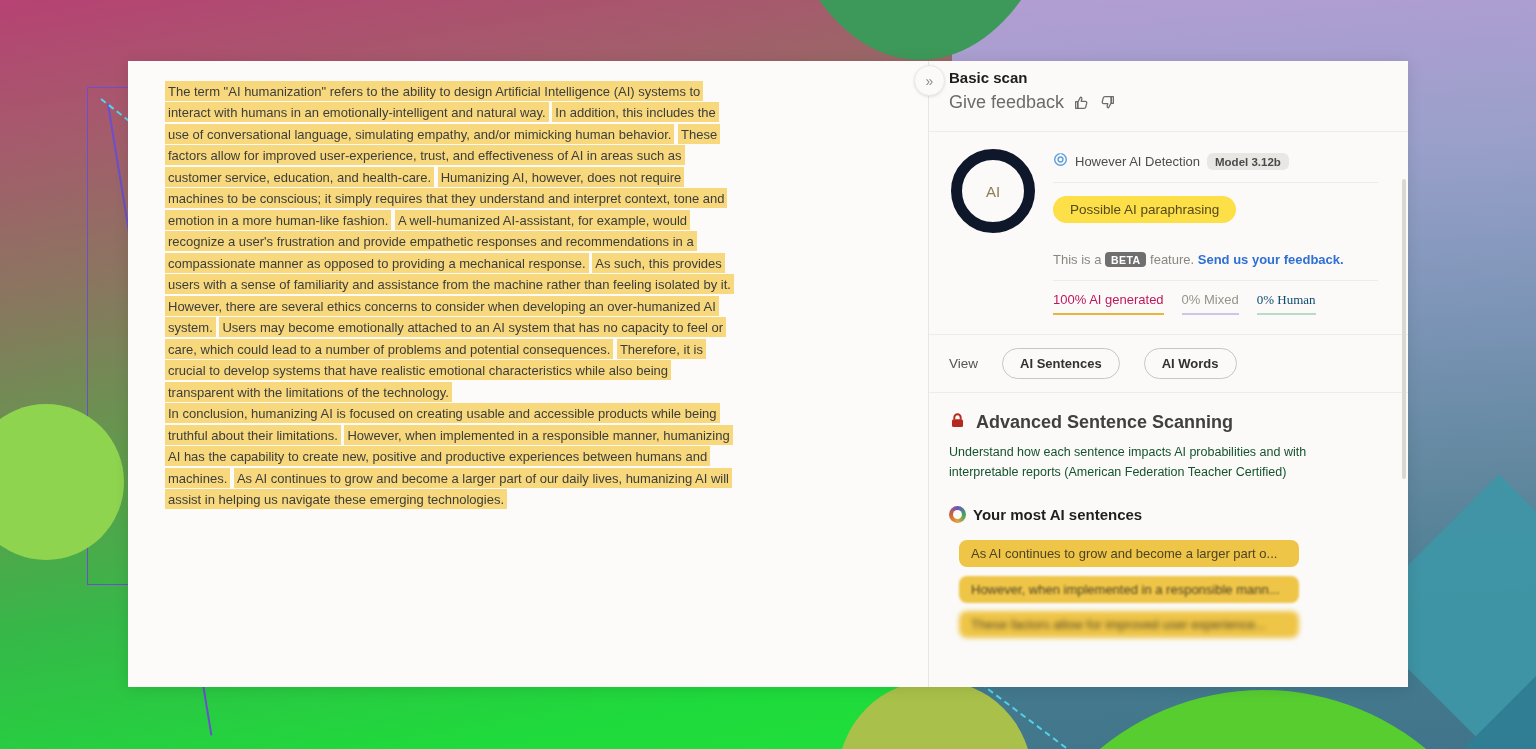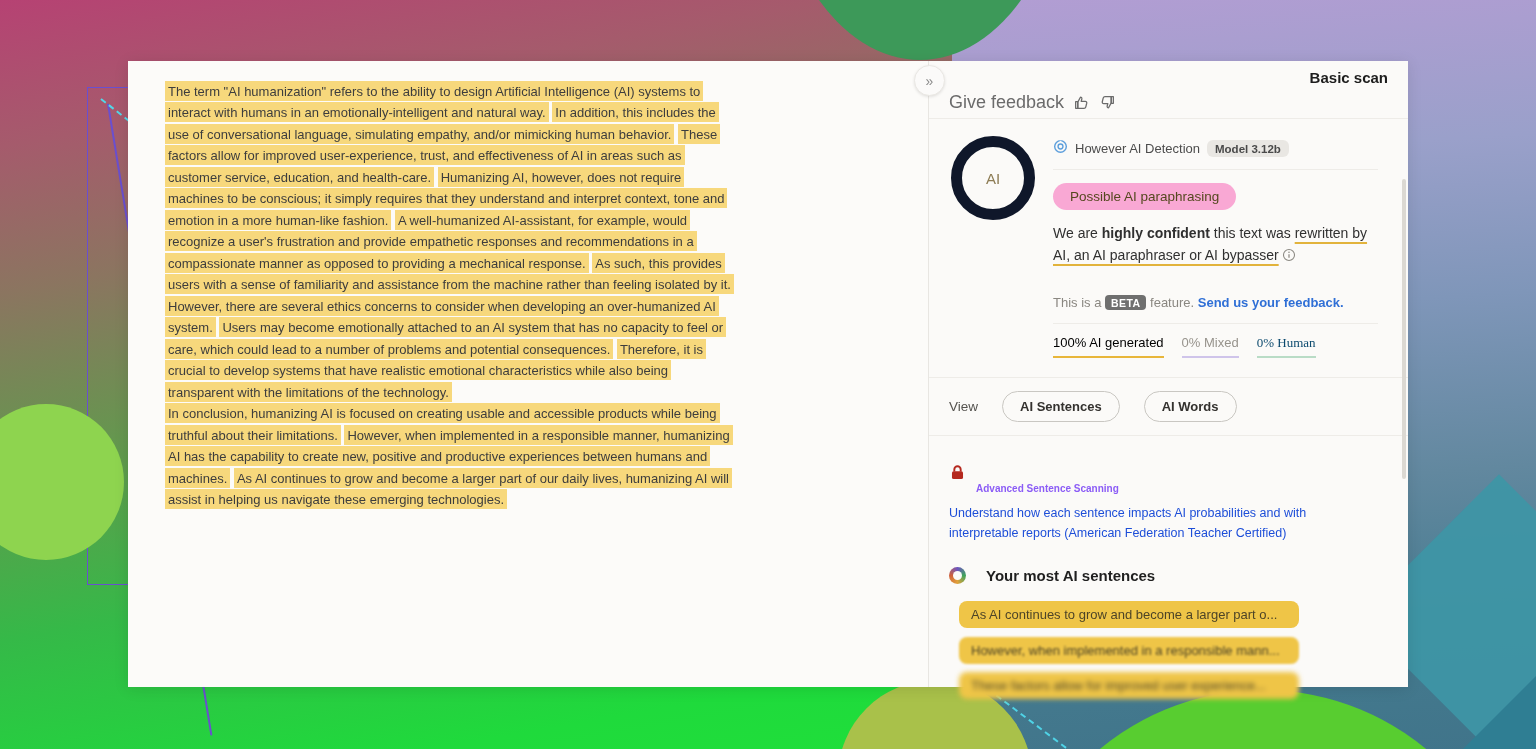--- a/index.html
+++ b/index.html
@@ -29,58 +29,58 @@
   
   .editor{width:800px;height:100%;background:#fcfbf9;box-sizing:border-box;padding:19px 0 0 37px;overflow:hidden;}
   .editor p{margin:0;width:570px;font-size:13px;line-height:21.5px;color:#3d3d3d;}
   .hl{background:#f7d87c;padding:2.5px 3px;box-decoration-break:clone;-webkit-box-decoration-break:clone;}
 
   
   .results{position:relative;flex:1;height:100%;border-left:1px solid #e8e6e2;box-sizing:border-box;background:#fbfaf8;}
   .scroll-thumb{position:absolute;right:2px;top:118px;width:4px;height:300px;border-radius:2px;background:#dbd8d2;}
   .collapse-btn{position:absolute;left:-15px;top:4px;width:29px;height:29px;border-radius:50%;background:#fbfaf9;border:1px solid #eae8e4;box-shadow:0 1px 3px rgba(0,0,0,.10);display:flex;align-items:center;justify-content:center;color:#8a8a8a;font-size:14px;cursor:pointer;z-index:3;}
 
-  .results-header{padding:6px 20px 5px;border-bottom:1px solid #eeece8;text-align:right;}
+  .results-header{padding:6px 20px 18px;border-bottom:1px solid #eeece8;}
   .rh-title{font-size:15px;font-weight:700;color:#1d1d1d;padding-top:2px;}
   .rh-feedback{display:flex;align-items:center;gap:9px;margin-top:6px;font-size:18px;color:#6b6b6b;}
   .thumb{display:inline-flex;cursor:pointer;}
 
   .detection{padding:17px 30px 0 22px;border-bottom:1px solid #eeece8;}
   .det-row{display:flex;gap:18px;}
   .ring{width:62px;height:62px;border:11px solid #0f172a;border-radius:50%;display:flex;align-items:center;justify-content:center;flex:none;}
   .ring-label{font-size:15px;color:#8d7c54;}
   .det-col{flex:1;min-width:0;}
   .brand-row{display:flex;align-items:center;gap:7px;padding:3px 0 11px;border-bottom:1px solid #eeece8;}
   .brand-name{font-size:13px;color:#4c4c4c;}
   .model-badge{font-size:11.5px;font-weight:700;color:#4a4a4a;background:#e9e7e3;border-radius:6px;padding:2.5px 8px;}
-  .class-pill{display:inline-block;margin-top:13px;background:#f9a8d4;color:#55481f;font-size:13.5px;padding:6px 17px;border-radius:17px;}
+  .class-pill{display:inline-block;margin-top:13px;background:#fde047;color:#55481f;font-size:13.5px;padding:6px 17px;border-radius:17px;}
   .verdict{margin-top:13px;font-size:14px;line-height:21.5px;color:#303030;max-width:322px;}
   .verdict b{font-weight:700;}
   .u-gold{text-decoration:underline;text-decoration-color:#e2b33c;text-decoration-thickness:2px;text-underline-offset:4px;}
   .info-i{display:inline-flex;vertical-align:-2px;margin-left:3px;}
   .beta-line{margin-top:29px;font-size:13px;color:#8a8781;}
   .beta-badge{background:#6f6f6f;color:#fff;font-size:10.5px;font-weight:700;letter-spacing:.4px;border-radius:4px;padding:1.5px 6px;vertical-align:1px;}
   .link{color:#2f6fd6;font-weight:600;cursor:pointer;}
   .det-div{border:none;border-top:1px solid #eeece8;margin:13px 0 0;}
   .prob-label{margin-top:12px;font-size:13px;color:#44423e;display:flex;align-items:center;gap:6px;}
   .prob-row{display:flex;gap:18px;margin:11px 0 19px;font-size:13px;}
   .prob-item{padding-bottom:5px;border-bottom:2px solid;}
-  .p-ai{color:#000000;border-color:#e8b63a;}
+  .p-ai{color:#be185d;border-color:#e8b63a;}
   .p-mixed{color:#97938c;border-color:#cfc4ea;}
   .p-human{color:#0c4a6e;border-color:#b9dcc6;font-family:Liberation Serif, serif;}
 
   .view-row{display:flex;align-items:center;gap:24px;padding:13px 20px;border-bottom:1px solid #eeece8;}
   .view-label{font-size:13.5px;color:#55534f;}
   .pill-btn{border:1px solid #c9c7c2;border-radius:17px;background:transparent;padding:7px 17px;font-size:13px;font-weight:600;color:#33312e;font-family:inherit;cursor:pointer;}
 
   .advanced{padding:19px 20px 0;}
   .adv-title-row{display:flex;align-items:center;gap:10px;}
-  .adv-title{font-size:10px;font-weight:700;color:#8b5cf6;margin-top:28px;}
-  .adv-desc{margin-top:9px;font-size:12.5px;line-height:20px;color:#1d4ed8;max-width:410px;}
-  .most-row{display:flex;align-items:center;gap:20px;margin-top:24px;}
+  .adv-title{font-size:18px;font-weight:700;color:#404040;}
+  .adv-desc{margin-top:9px;font-size:12.5px;line-height:20px;color:#14532d;max-width:410px;}
+  .most-row{display:flex;align-items:center;gap:7px;margin-top:24px;}
   .swirl{width:17px;height:17px;border-radius:50%;background:conic-gradient(#6c55c0,#3fa45c,#e0a23b,#d0603a,#6c55c0);position:relative;flex:none;}
   .swirl::after{content:"";position:absolute;left:4px;top:4px;width:9px;height:9px;border-radius:50%;background:#fbfaf8;}
   .most-title{font-size:15px;font-weight:700;color:#1f1f1f;}
 
   .ai-pills{padding:17px 20px 0 30px;display:flex;flex-direction:column;gap:8.5px;}
   .ai-pill{width:340px;box-sizing:border-box;height:27px;line-height:27px;background:#efc547;border-radius:8px;padding:0 12px;font-size:13px;color:#4d4427;white-space:nowrap;overflow:hidden;cursor:pointer;}
   .blur-light{filter:blur(1.3px);}
   .blur-heavy{filter:blur(2.7px);}
 </style>
 </head>
@@ -149,29 +149,20 @@
                     <circle cx="8" cy="8" r="2.6" stroke="#5d9fdc" stroke-width="1.5"></circle>
                     <path d="M8 1.8v2" stroke="#fbfaf8" stroke-width="2"></path>
                   </svg>
               </span>
               <span class="brand-name">However AI Detection</span>
               <span class="model-badge">Model 3.12b</span>
             </div>
 
             <span class="class-pill">Possible AI paraphrasing</span>
 
-            <div class="verdict">
-              <span>We are </span><b>highly confident</b><span> this text was </span><span class="u-gold">rewritten by AI, an AI paraphraser or AI bypasser</span><span class="info-i">
-                  <svg width="14" height="14" viewBox="0 0 16 16" fill="none">
-                    <circle cx="8" cy="8" r="6.3" stroke="#8a8781" stroke-width="1.2"></circle>
-                    <path d="M8 7.2v4" stroke="#8a8781" stroke-width="1.4"></path>
-                    <circle cx="8" cy="4.8" r=".9" fill="#8a8781"></circle>
-                  </svg>
-                </span>
-            </div>
 
             <div class="beta-line">
               <span>This is a </span><span class="beta-badge">BETA</span><span> feature. </span><span class="link">Send us your feedback.</span>
             </div>
 
             <hr class="det-div">
 
 
             <div class="prob-row">
               <span class="prob-item p-ai">100% AI generated</span>

